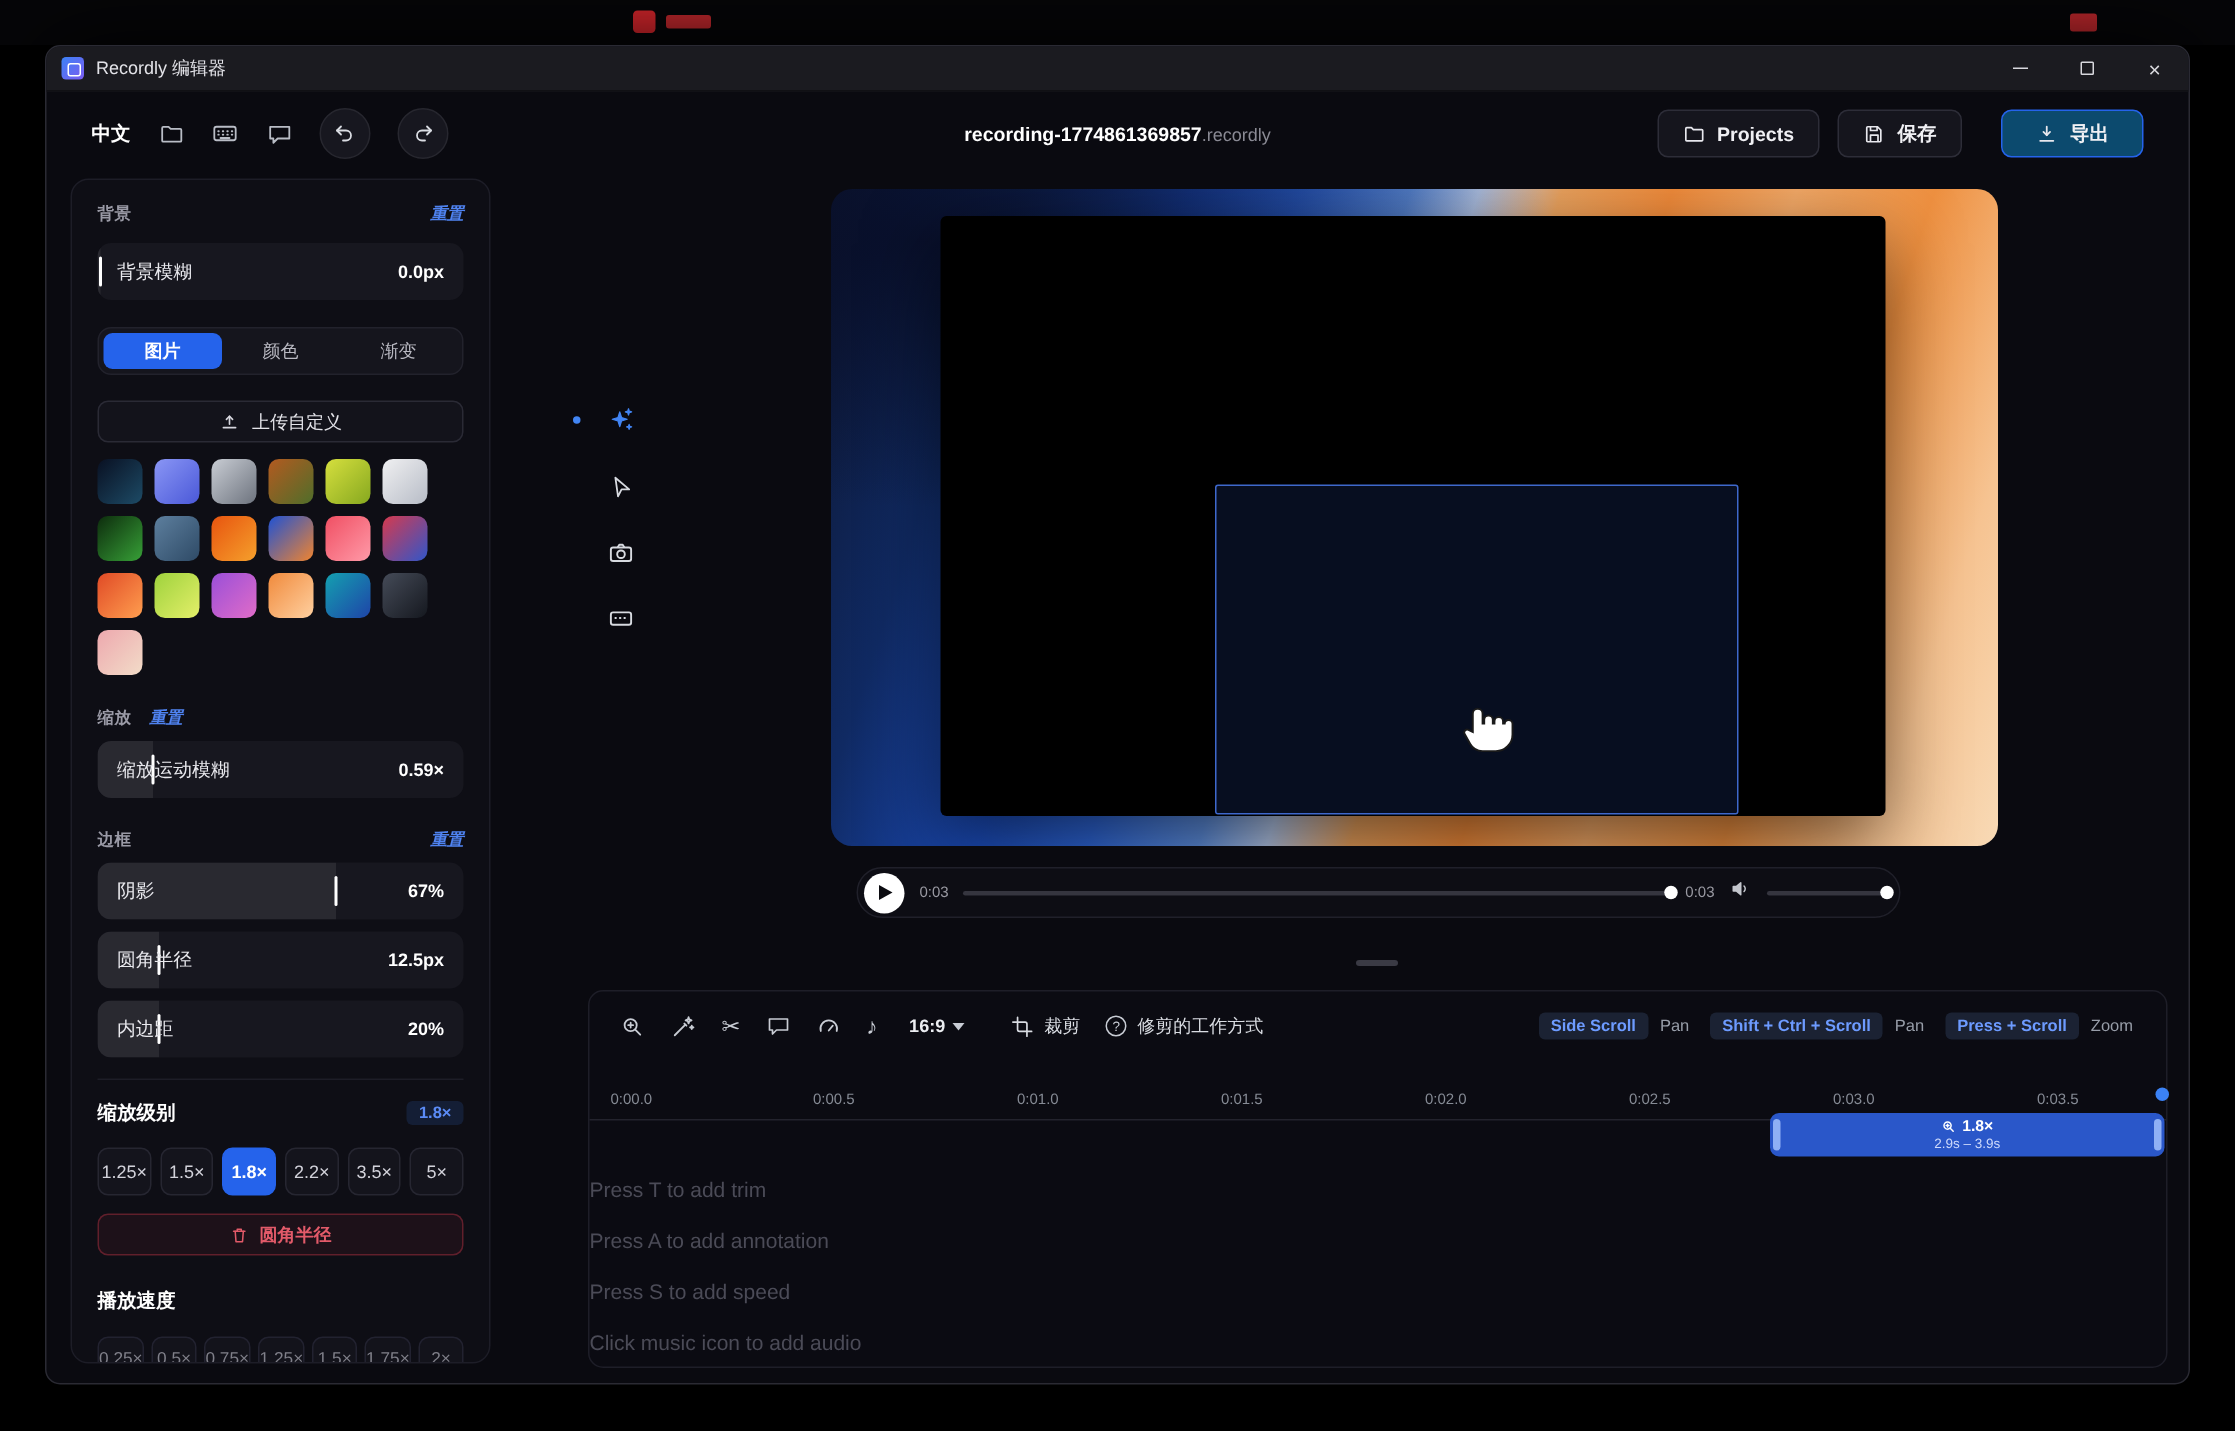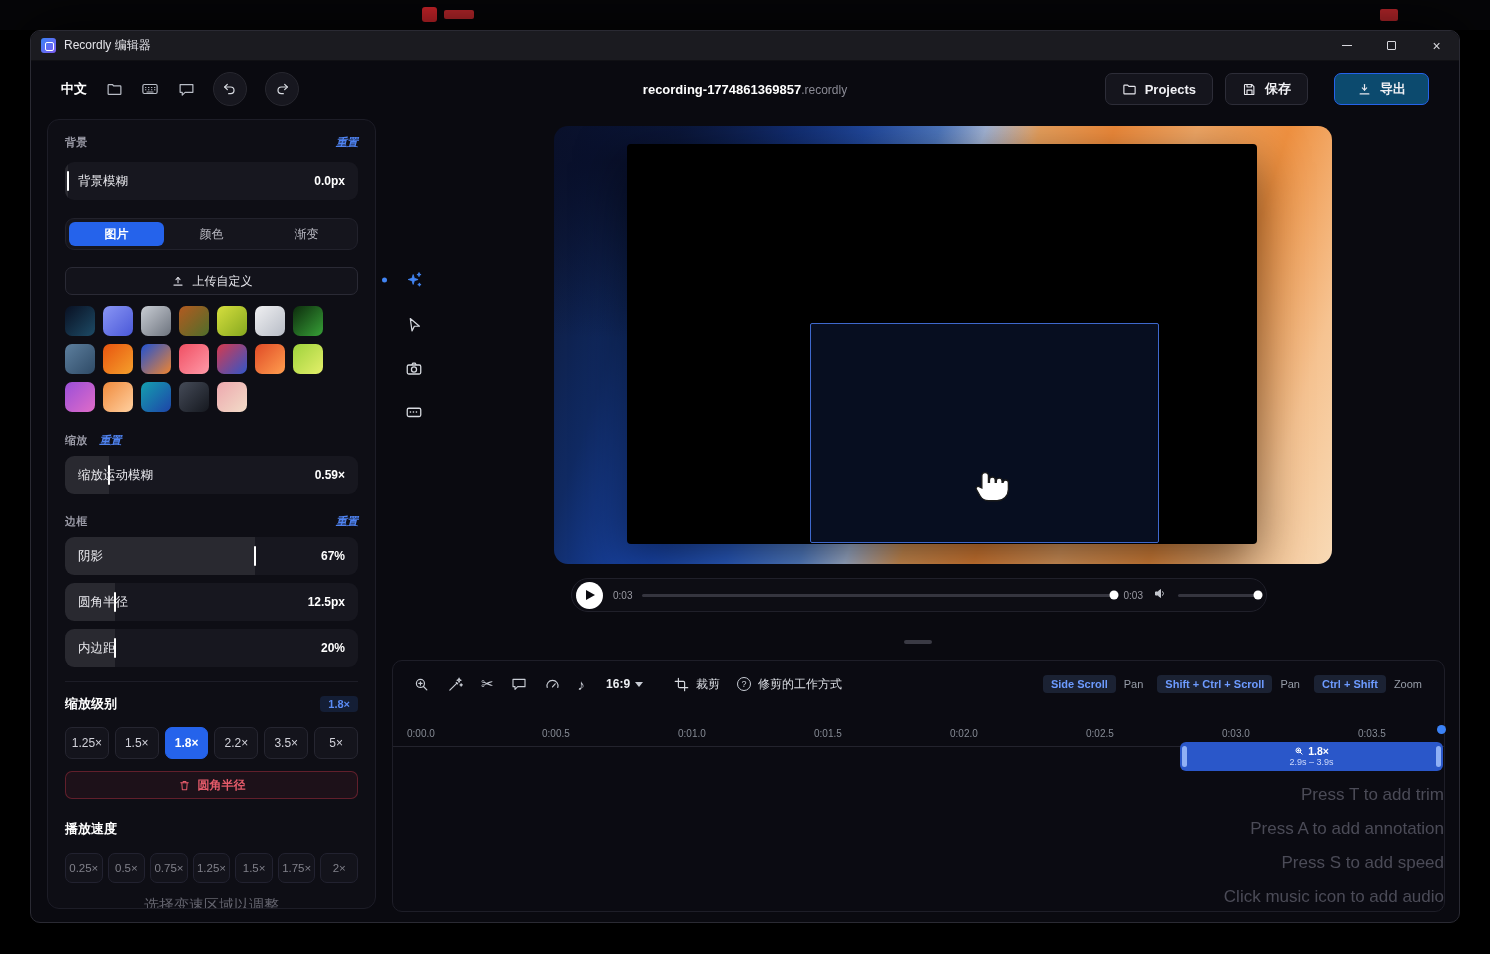--- a/index.html
+++ b/index.html
@@ -41,21 +41,21 @@
   .filename { position:absolute; left:50%; transform:translateX(-50%); white-space:nowrap; font-size:13px; }
   .filename .fn { color:#fff; font-weight:bold; }
   .filename .ext { color:#8a8a94; font-weight:normal; font-size:12px; }
   .tb-right { margin-left:auto; display:flex; align-items:center; gap:12px; }
   .btn { height:32px; display:flex; align-items:center; gap:8px; padding:0 16px; border-radius:7px;
     background:#15151d; border:1px solid #2d2d38; color:#f0f0f4; font-size:13px; font-weight:bold; }
   .btn svg { stroke:#e8e8ee; }
   .btn.export { background:#0c4a6e; border-color:#2563eb; margin-left:14px; padding:0 22px; }
 
   
-  .left-panel { position:absolute; left:16px; top:88px; width:329px; height:790px;
+  .left-panel { position:absolute; left:16px; top:88px; width:280px; height:790px;
     background:#0e0e15; border:1px solid #1d1d27; border-radius:12px; padding:14px 17px 0 17px; overflow:hidden; }
   .sec-head { display:flex; align-items:center; height:16px; margin-bottom:12px; }
   .sec-head.space { justify-content:space-between; }
   .sec-head.inline { gap:12px; }
   .sec-label { font-size:11px; font-weight:bold; color:#9a9aa6; letter-spacing:.3px; }
   .reset-link { font-size:11px; font-weight:bold; color:#4f83f1; cursor:pointer;font-style:italic; }
   .slider-row { position:relative; height:38px; background:#17171f; border-radius:9px; overflow:hidden;
     display:flex; align-items:center; padding:0 13px; }
   .slider-fill { position:absolute; left:0; top:0; bottom:0; background:rgba(255,255,255,.08); }
   .slider-handle { position:absolute; top:50%; transform:translate(-50%,-50%); width:2px; height:20px; background:#fff; border-radius:1px; }
@@ -137,21 +137,21 @@
   .scroll-hints { margin-left:auto; display:flex; align-items:center; gap:8px; }
   .kbd { font-size:11px; font-weight:bold; color:#6d9bff; background:#1b2233; padding:3px 8px; border-radius:4px; }
   .act { font-size:11px; color:#979da8; margin-right:6px; }
   .tl-ruler { position:absolute; top:50px; left:0; right:0; height:24px; border-bottom:1px solid #23232d;margin-top:12px; }
   .tick { position:absolute; top:5px; font-size:10px; color:#868b95; }
   .tick:nth-of-type(1){left:14px}.tick:nth-of-type(2){left:149px}.tick:nth-of-type(3){left:285px}
   .tick:nth-of-type(4){left:421px}.tick:nth-of-type(5){left:557px}.tick:nth-of-type(6){left:693px}
   .tick:nth-of-type(7){left:829px}.tick:nth-of-type(8){left:965px}
   .playhead-dot { position:absolute; left:1044px; top:2px; width:9px; height:9px; border-radius:50%; background:#3b82f6; }
   .tl-body { position:absolute; top:75px; left:0; right:0; bottom:0; }
-  .tl-hint { position:absolute; width:100%; text-align:right; font-size:17px; color:#4b4b57; }
+  .tl-hint { position:absolute; width:100%; text-align:left; font-size:14px; color:#4b4b57; }
   .tl-hint:nth-of-type(1){top:49px}.tl-hint:nth-of-type(2){top:83px}.tl-hint:nth-of-type(3){top:117px}.tl-hint:nth-of-type(4){top:151px}
   .zoom-block { position:absolute; left:787px; top:6px; width:263px; height:29px; background:#2a57c9;
     border-radius:6px; display:flex; flex-direction:column; align-items:center; justify-content:center; line-height:1.15; }
   .zoom-block::before, .zoom-block::after { content:""; position:absolute; top:4px; bottom:4px; width:5px; border-radius:3px; background:#8fb0f5; }
   .zoom-block::before { left:2px; } .zoom-block::after { right:2px; }
   .zb-row { display:flex; align-items:center; gap:4px; font-size:10.5px; font-weight:bold; color:#fff; }
   .zb-row svg { stroke:#fff; }
   .zb-range { font-size:9px; color:#cdd9fb; }
 </style>
 </head>
@@ -466,21 +466,21 @@
         </div>
         <div class="help-btn">
           <span class="qmark">?</span>
           <span>修剪的工作方式</span>
         </div>
         <div class="scroll-hints">
           <span class="kbd">Side Scroll</span>
           <span class="act">Pan</span>
           <span class="kbd">Shift + Ctrl + Scroll</span>
           <span class="act">Pan</span>
-          <span class="kbd">Ctrl + Shift</span>
+          <span class="kbd">Press + Scroll</span>
           <span class="act">Zoom</span>
         </div>
       </div>
 
       <div class="tl-ruler">
         <span class="tick">0:00.0</span>
         <span class="tick">0:00.5</span>
         <span class="tick">0:01.0</span>
         <span class="tick">0:01.5</span>
         <span class="tick">0:02.0</span>

